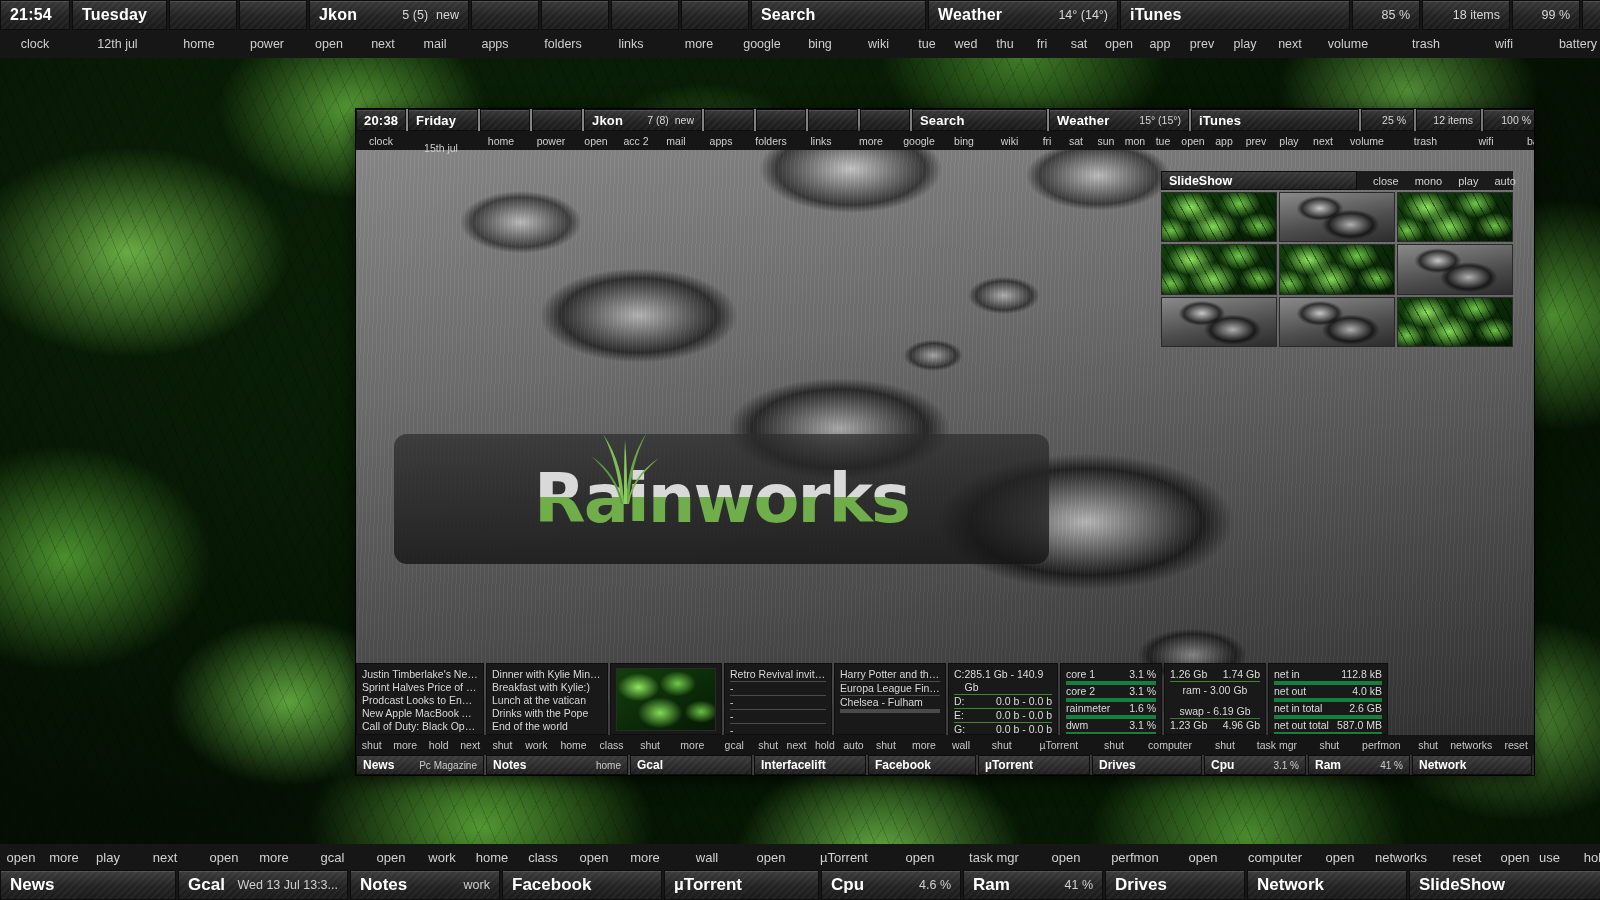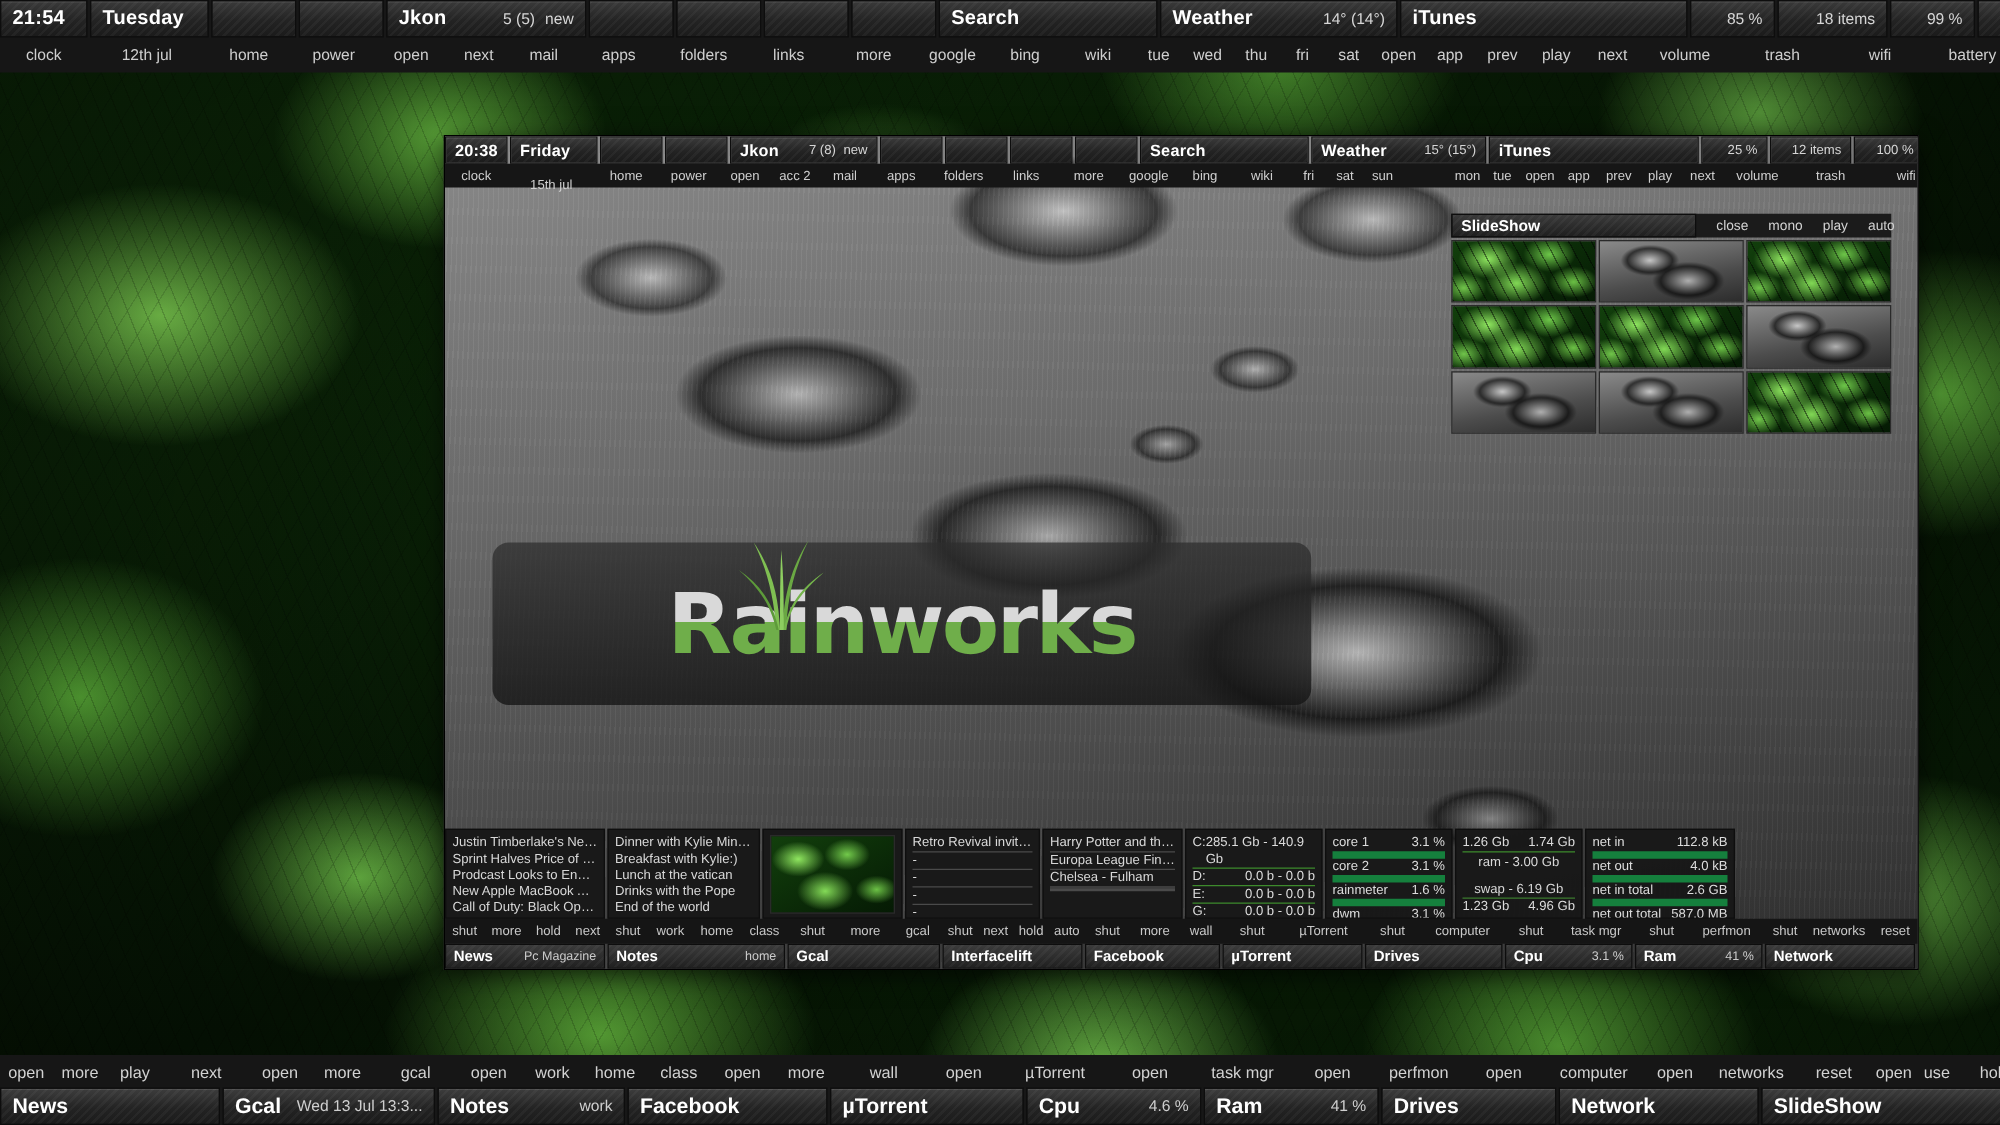--- a/index.html
+++ b/index.html
@@ -169,21 +169,21 @@
     background:rgba(24,24,24,.97);
     border:1px solid #0e0e0e;
     height:72px;
     padding:4px 5px 3px 5px;
     overflow:hidden;
   }
   .pline{ font-size:10.5px; color:#d8d8d8; line-height:12.9px; white-space:nowrap; overflow:hidden; text-overflow:ellipsis; }
   .pline.u{ border-bottom:1px solid #4a4a4a; }
   .pline.g{ border-bottom:1px solid #3b7a2e; }
   .prow{ display:flex; justify-content:space-between; font-size:10.5px; color:#d8d8d8; line-height:13px; }
-  .prow.u{ border-bottom:6px solid #15803d; }
+  .prow.u{ border-bottom:4px solid #15803d; }
   .prow.g{ border-bottom:1px solid #3d8a2c; }
   .prow .k{ color:#dcdcdc; }
   .prow .v{ color:#dcdcdc; }
 
   #innerActs{ display:flex; height:20px; align-items:center; background:#151515; font-size:10.5px; color:#c8c8c8; }
   #innerTitles{ display:flex; height:20px; gap:2px; }
   .ititle{
     background:repeating-linear-gradient(135deg, rgba(255,255,255,.035) 0 2px, rgba(255,255,255,0) 2px 5px), linear-gradient(180deg,#3b3b3b,#202020);
     border:1px solid #0d0d0d; display:flex; align-items:center; padding:0 6px;
     font-weight:bold; font-size:12px; color:#fff; overflow:hidden; white-space:nowrap;
@@ -368,21 +368,21 @@
         <div class="act" style="flex: 0 0 50px; text-align: center;">apps</div>
         <div class="act" style="flex: 0 0 50px; text-align: center;">folders</div>
         <div class="act" style="flex: 0 0 50px; text-align: center;">links</div>
         <div class="act" style="flex: 0 0 50px; text-align: center;">more</div>
         <div class="act" style="flex: 0 0 46px; text-align: center;">google</div>
         <div class="act" style="flex: 0 0 44px; text-align: center;">bing</div>
         <div class="act" style="flex: 0 0 47px; text-align: center;">wiki</div>
         <div class="act" style="flex: 0 0 28px; text-align: center;">fri</div>
         <div class="act" style="flex: 0 0 30px; text-align: center;">sat</div>
         <div class="act" style="flex: 0 0 30px; text-align: center;">sun</div>
-        <div class="act" style="flex: 0 0 28px; text-align: center; margin-left: 39px;">mon</div>
+        <div class="act" style="flex: 0 0 28px; text-align: center;">mon</div>
         <div class="act" style="flex: 0 0 28px; text-align: center;">tue</div>
         <div class="act" style="flex: 0 0 32px; text-align: center;">open</div>
         <div class="act" style="flex: 0 0 30px; text-align: center;">app</div>
         <div class="act" style="flex: 0 0 34px; text-align: center;">prev</div>
         <div class="act" style="flex: 0 0 32px; text-align: center;">play</div>
         <div class="act" style="flex: 0 0 36px; text-align: center;">next</div>
         <div class="act" style="flex: 0 0 52px; text-align: center;">volume</div>
         <div class="act" style="flex: 0 0 65px; text-align: center;">trash</div>
         <div class="act" style="flex: 0 0 56px; text-align: center;">wifi</div>
         <div class="act" style="flex: 0 0 58px; text-align: center;">battery</div>

